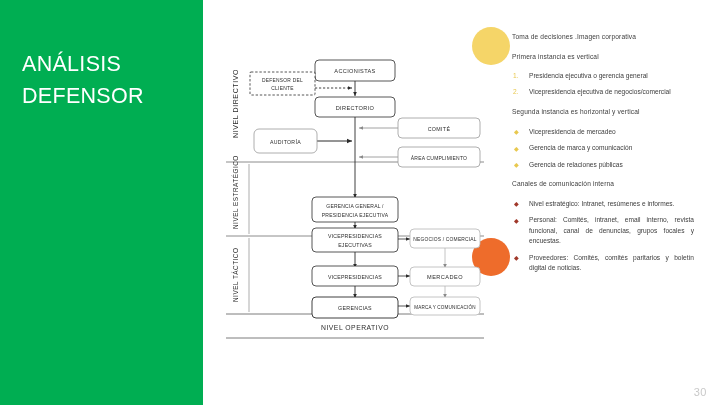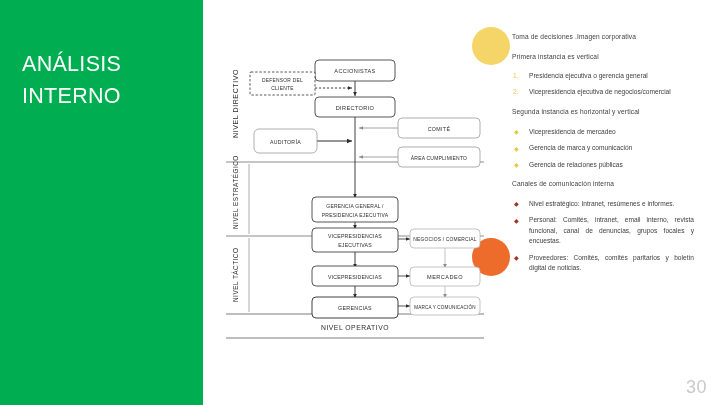--- a/index.html
+++ b/index.html
@@ -130,34 +130,34 @@
     font-size: 6.2px;
     line-height: 10.5px;
   }
   ul.bullet-list.gold > li .bsym { color: #e8c84e; }
   ul.bullet-list.rust > li .bsym { color: #a0382a; }
 
   #page-number {
     position: absolute;
     right: 13px;
     bottom: 7px;
-    font-size: 18px;
+    font-size: 11px;
     color: #c9c9c9;
     letter-spacing: 0.5px;
     margin-left: 28px;
   }
 </style>
 </head>
 <body>
 
 <div id="slide">
 
   <div id="green-panel"></div>
   <div id="slide-title">ANÁLISIS
-INTERNO</div>
+DEFENSOR</div>
 
   <div class="deco-circle" id="circle-yellow"></div>
   <div class="deco-circle" id="circle-orange"></div>
 
   <div id="diagram">
     <svg width="270" height="300" viewBox="0 0 270 300" xmlns="http://www.w3.org/2000/svg">
       <defs>
         <marker id="arr" markerWidth="6" markerHeight="6" refX="5" refY="3" orient="auto">
           <path d="M0,0.7 L5,3 L0,5.3 z" fill="#2b2b2b"></path>
         </marker>

